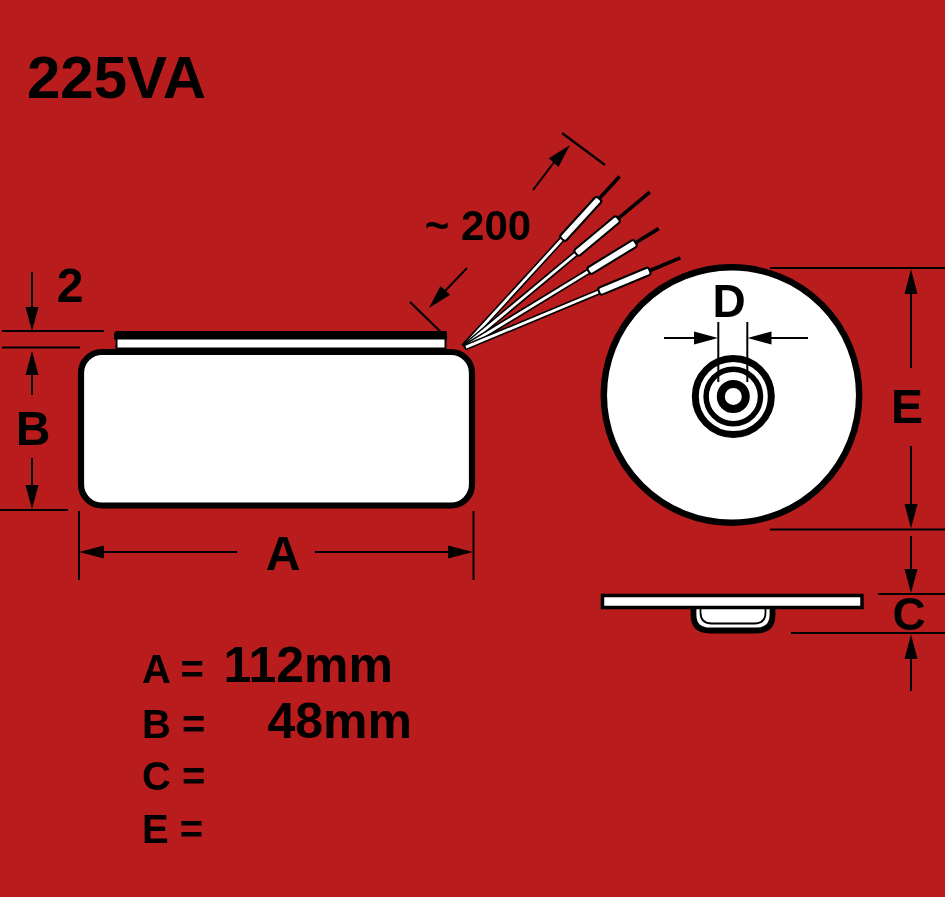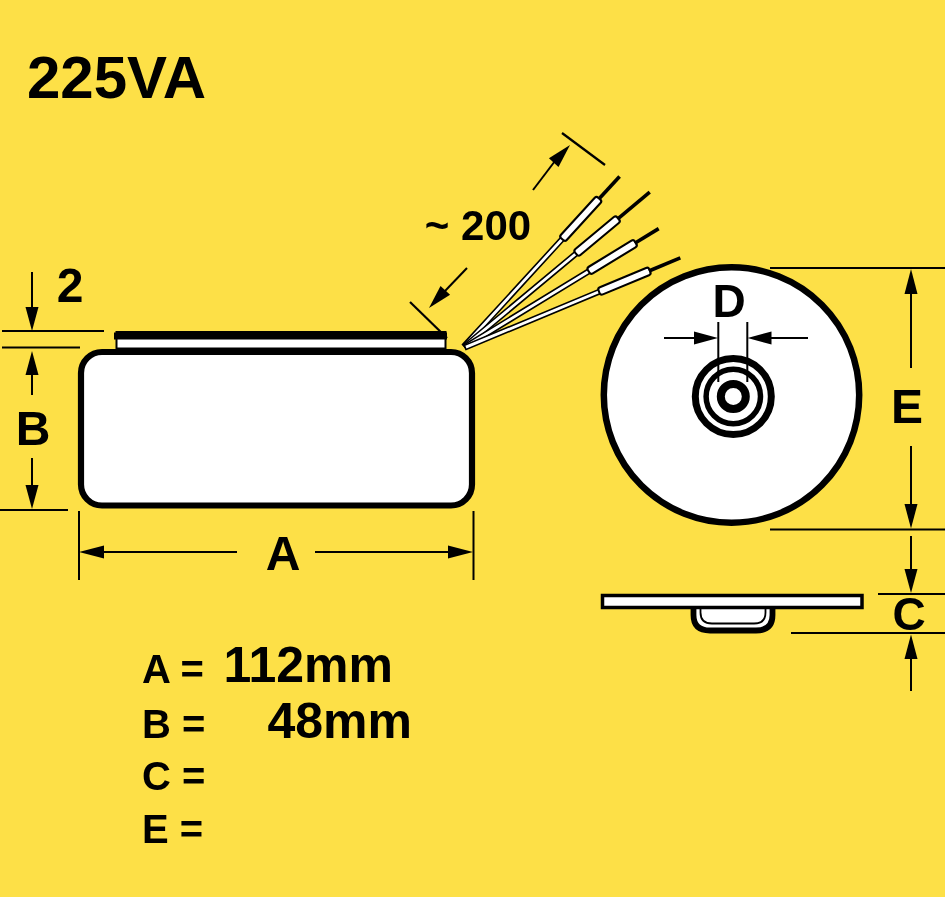--- a/index.html
+++ b/index.html
@@ -1,20 +1,20 @@
 <!DOCTYPE html>
 <html><head>
 <meta charset="utf-8">
 <style>
   html, body { margin: 0; padding: 0; background: #ffffff; }
   #stage {
     position: relative;
     width: 945px;
     height: 897px;
-    background: #fde047;
+    background: #b91c1c;
     overflow: hidden;
   }
   svg { display: block; }
   .ink-stroke { stroke: #000000; fill: none; }
   .ink-fill   { fill: #000000; stroke: none; }
   .white-fill { fill: #ffffff; }
   text {
     font-family: "Liberation Sans", "DejaVu Sans", sans-serif;
     font-weight: bold;
     fill: #000000;

